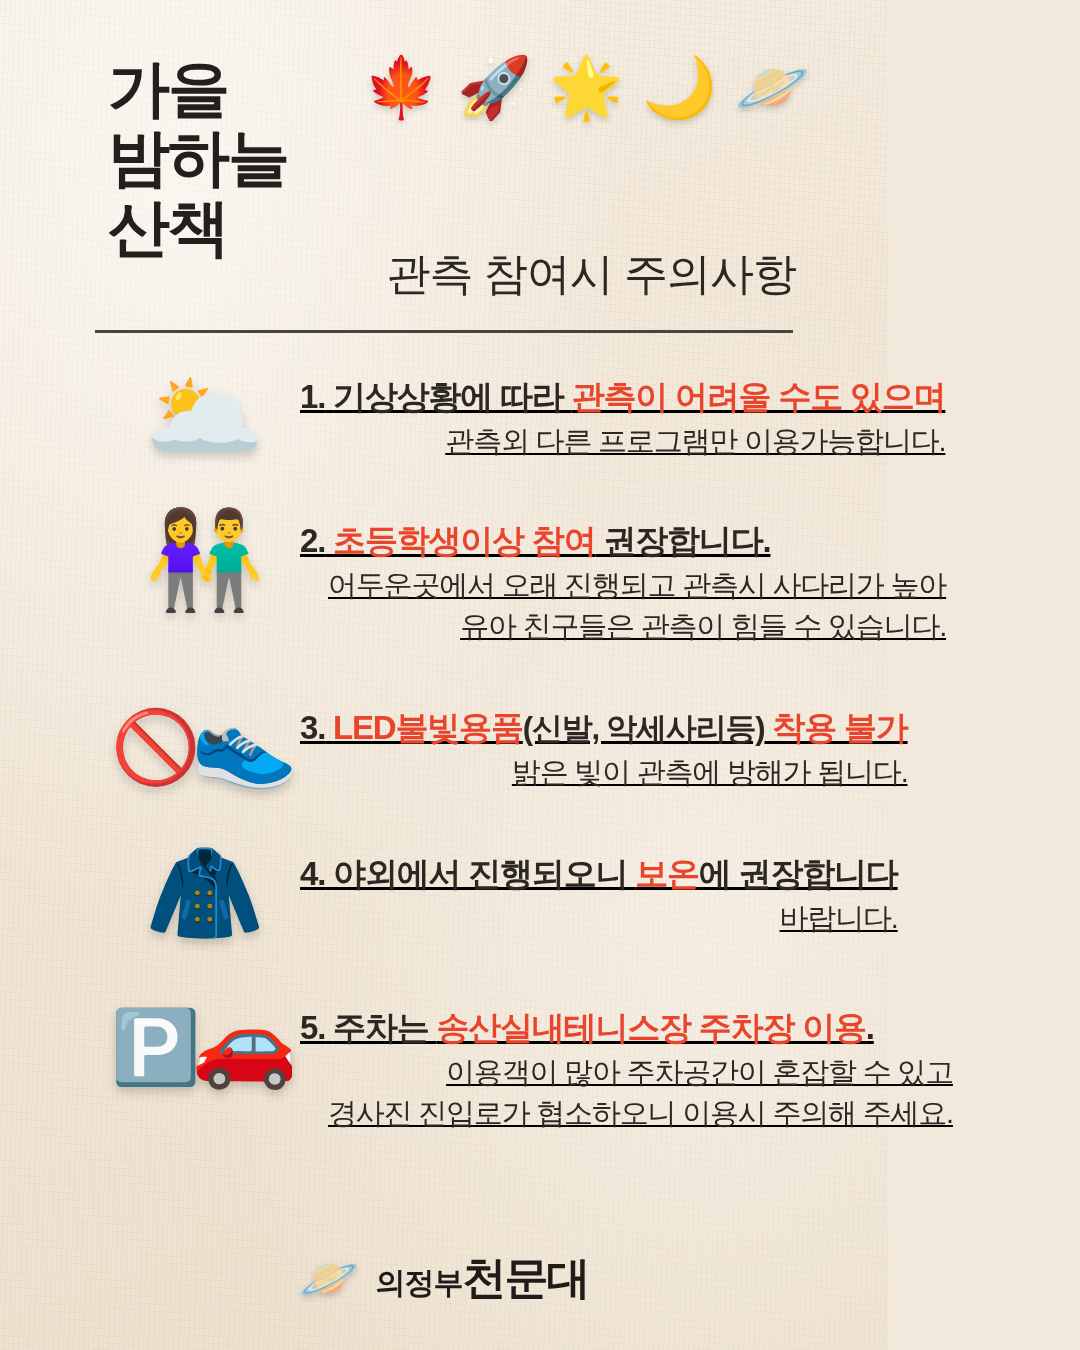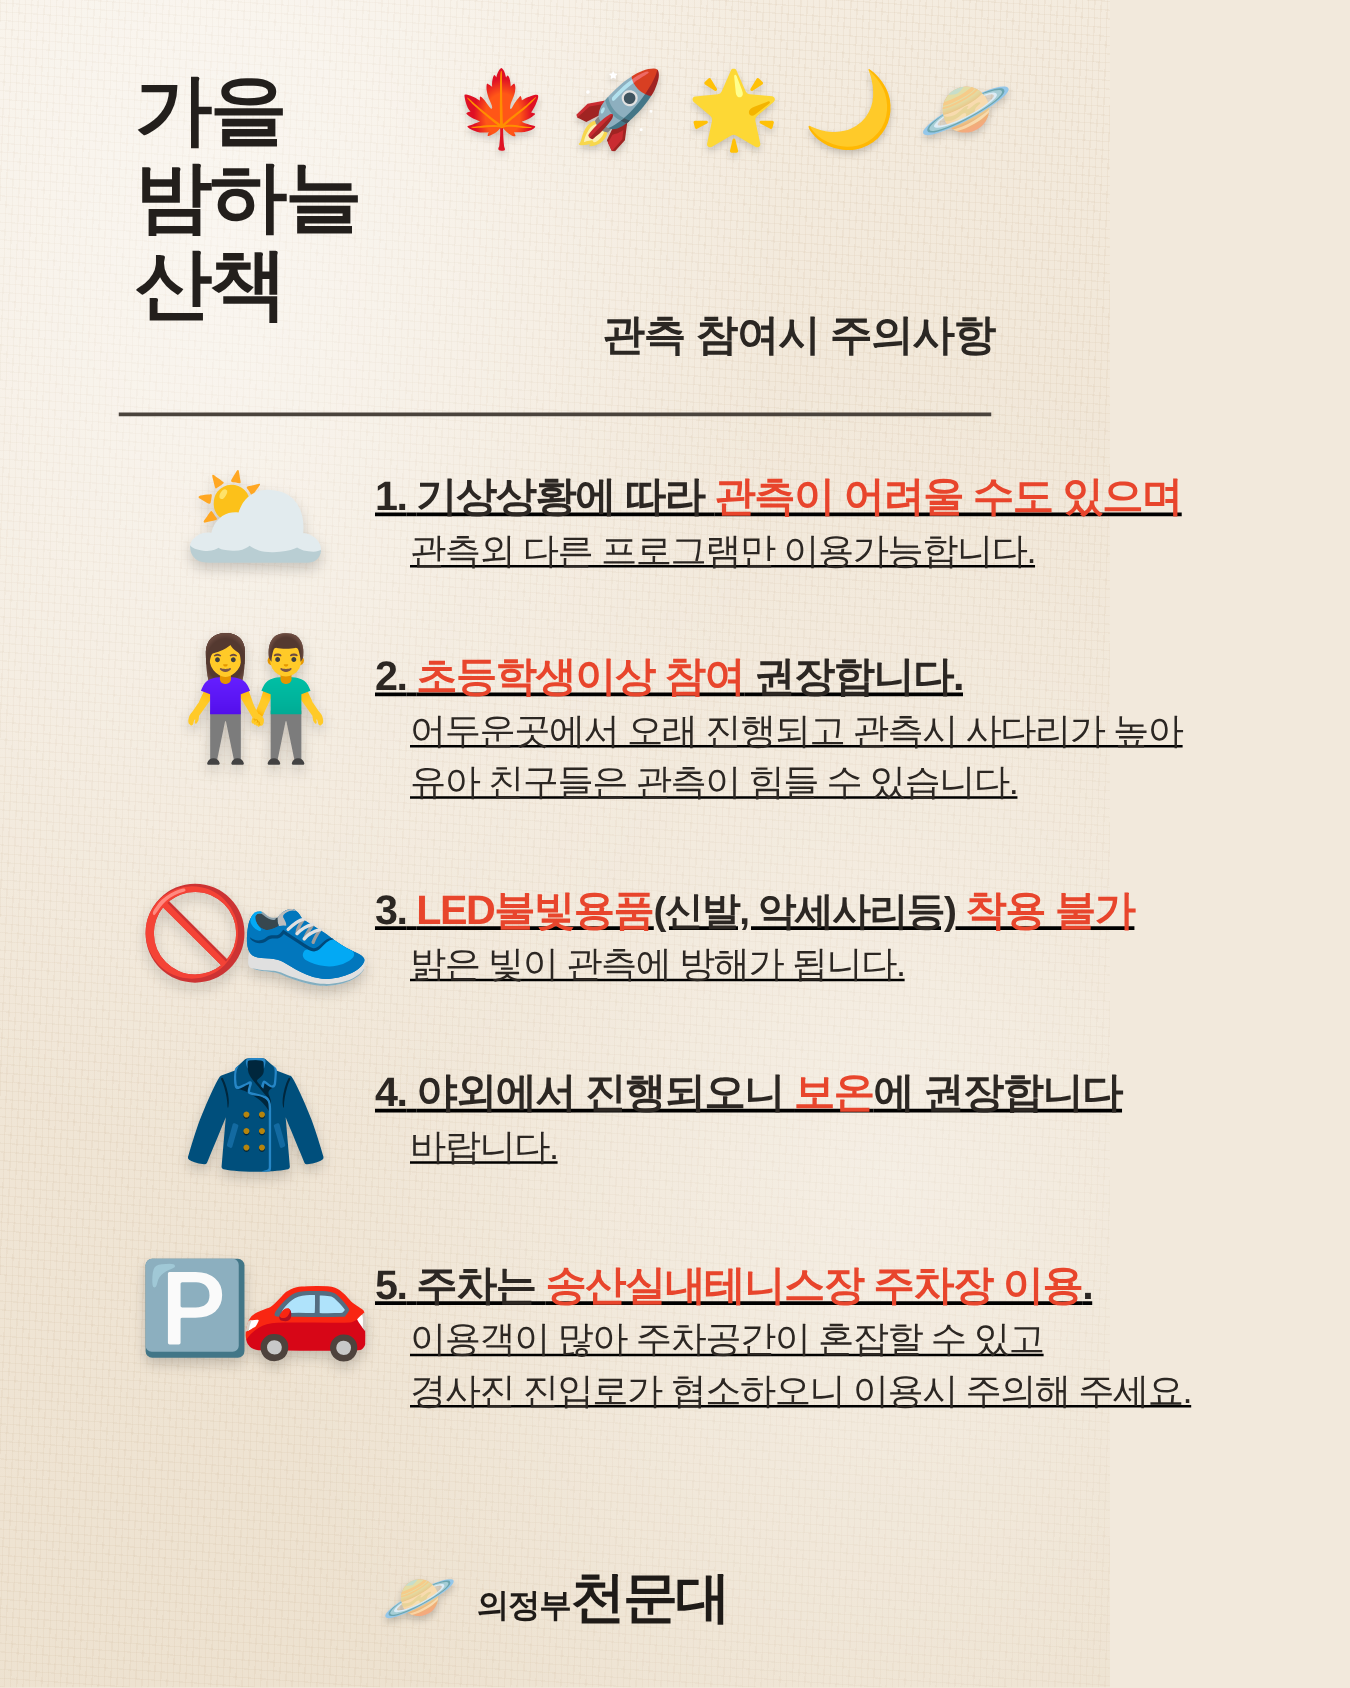--- a/index.html
+++ b/index.html
@@ -58,22 +58,22 @@
   }
   .emoji-row span {
     display: inline-block;
     filter: drop-shadow(0 3px 3px rgba(0,0,0,0.18));
   }
   .subtitle {
     position: absolute;
     right: 92px;
     top: 245px;
     font-family: "Liberation Sans", sans-serif;
-    font-weight: bold;
-    font-size: 34px;
+    font-weight: normal;
+    font-size: 44px;
     color: #2b2723;
     letter-spacing: -1px;
   }
   .divider {
     position: absolute;
     left: 95px;
     right: 95px;
     top: 330px;
     height: 3px;
     background: #4a433c;
@@ -124,20 +124,21 @@
     letter-spacing: -1.2px;
     white-space: nowrap;
   }
   .line.main {
     font-weight: bold;
     font-size: 33px;
   }
   .line.sub {
     font-size: 29px;
     padding-left: 28px;
+    text-align: right;
   }
   .hl {
     color: #e8452c;
     font-weight: bold;
   }
   .paren {
     font-size: 31px;
     font-weight: bold;
   }
   .num { font-weight: bold; }
@@ -166,21 +167,21 @@
     filter: drop-shadow(0 3px 3px rgba(0,0,0,0.2));
   }
   .footer-text {
     font-family: "Liberation Serif", serif;
     font-weight: bold;
     font-size: 44px;
     color: #1f1b18;
     letter-spacing: -2px;
   }
   .footer-text .sm {
-    font-size: 26px;
+    font-size: 30px;
     letter-spacing: -1px;
   }
 </style>
 </head>
 <body>
 
 <div class="poster">
 
   <div class="header">
     <div class="title-block">

